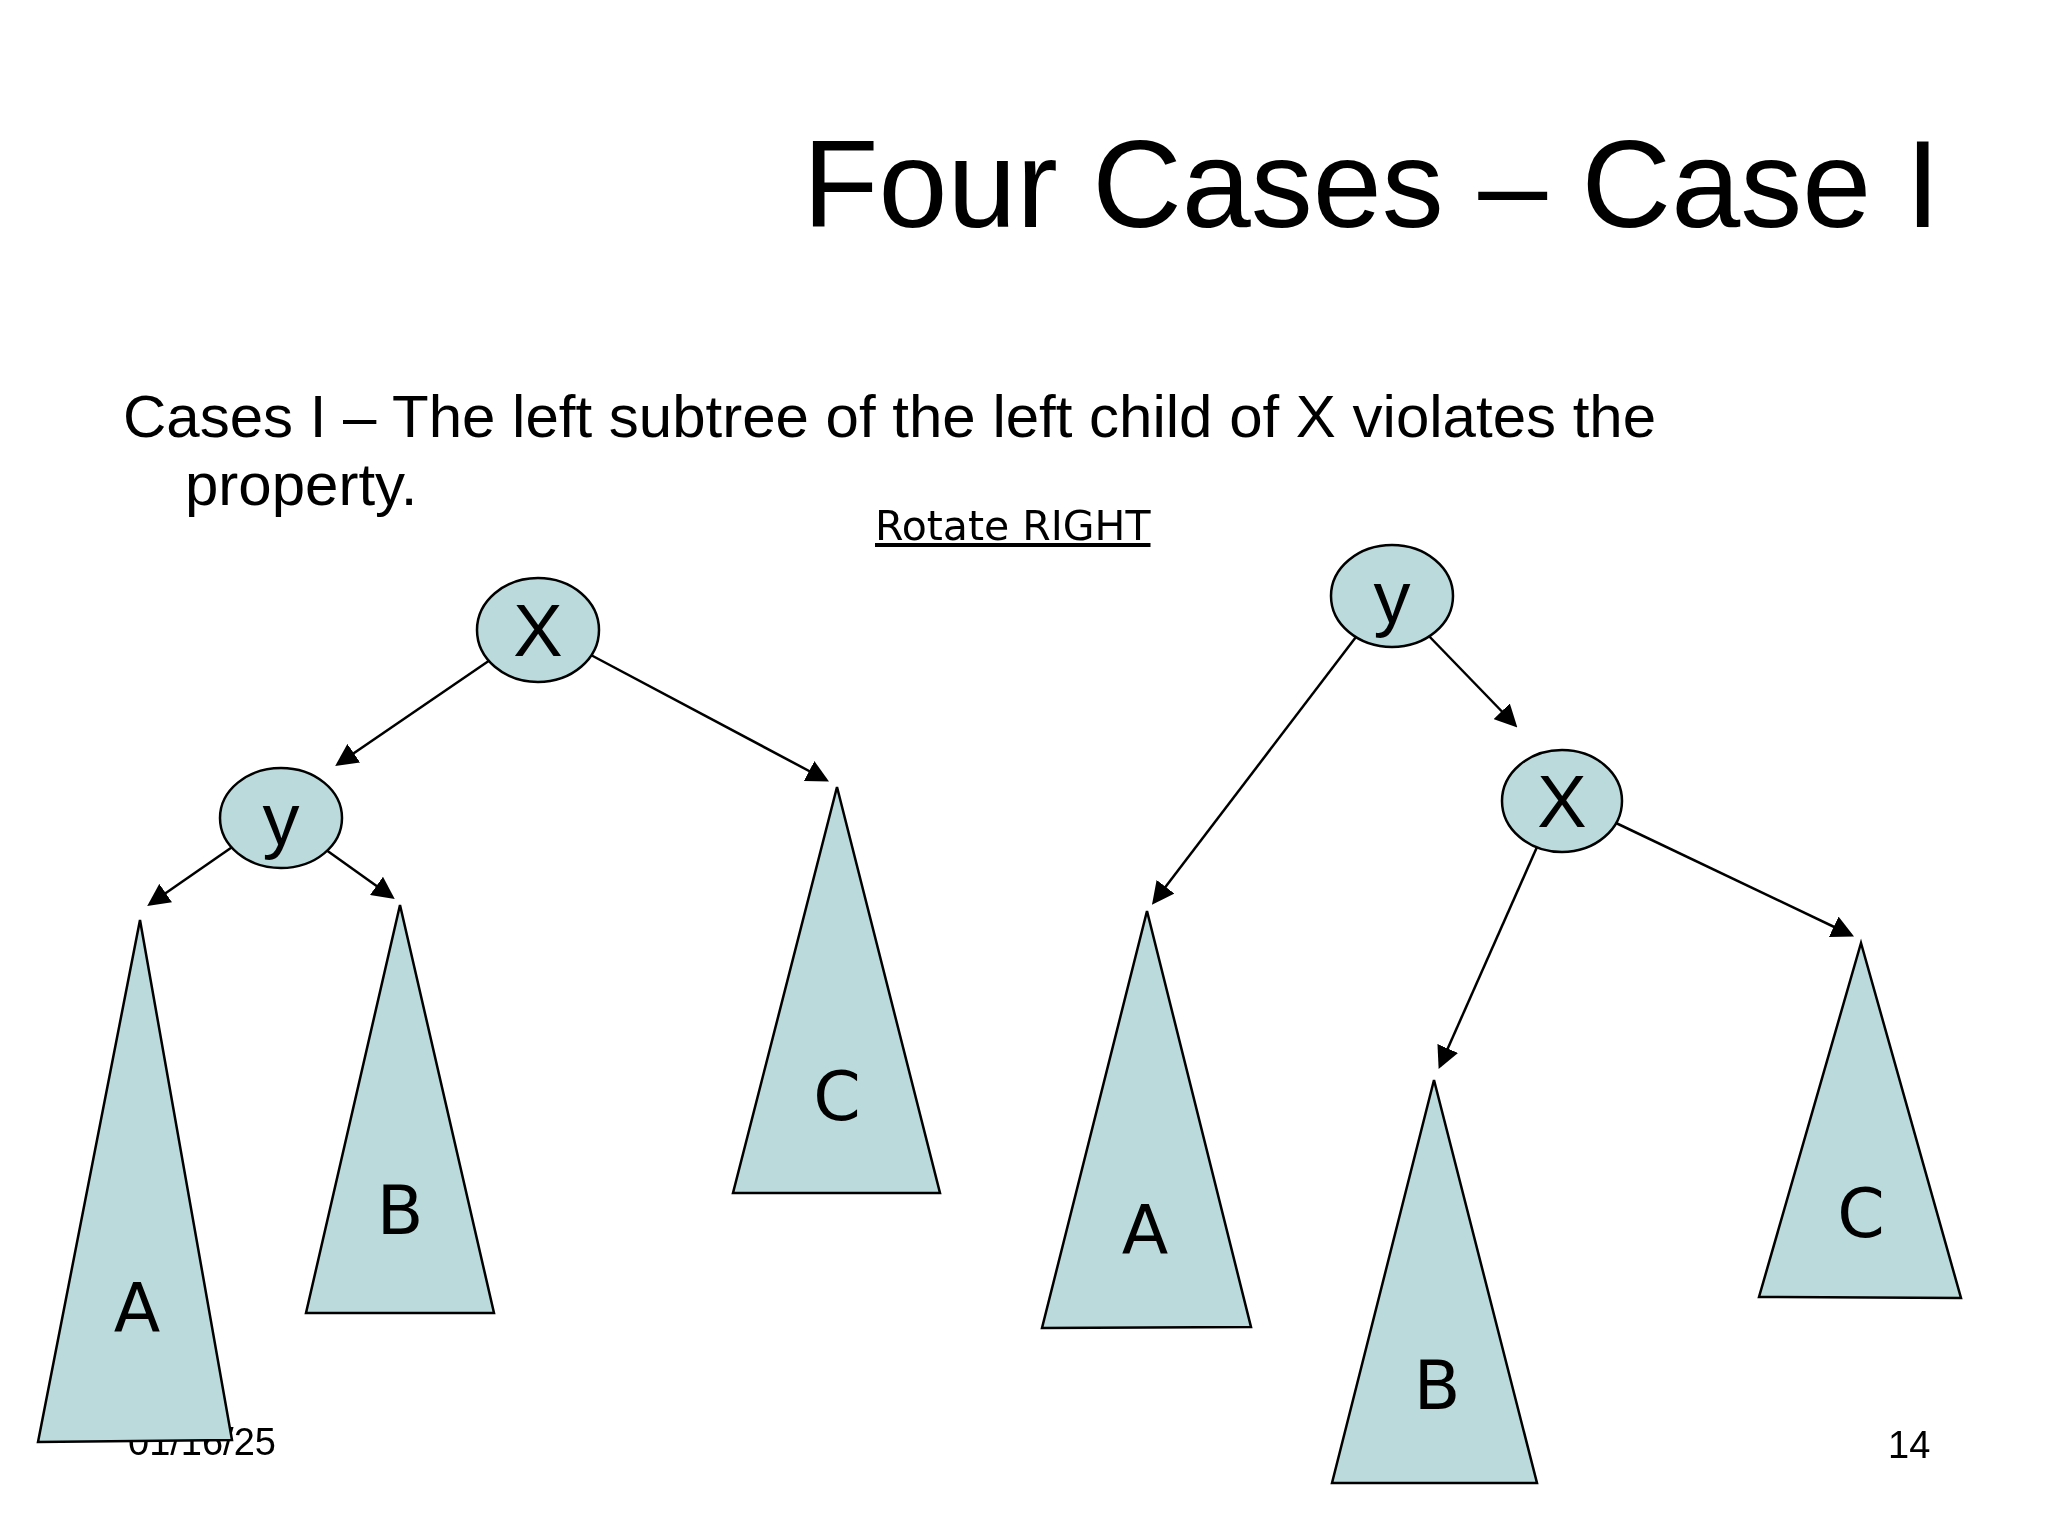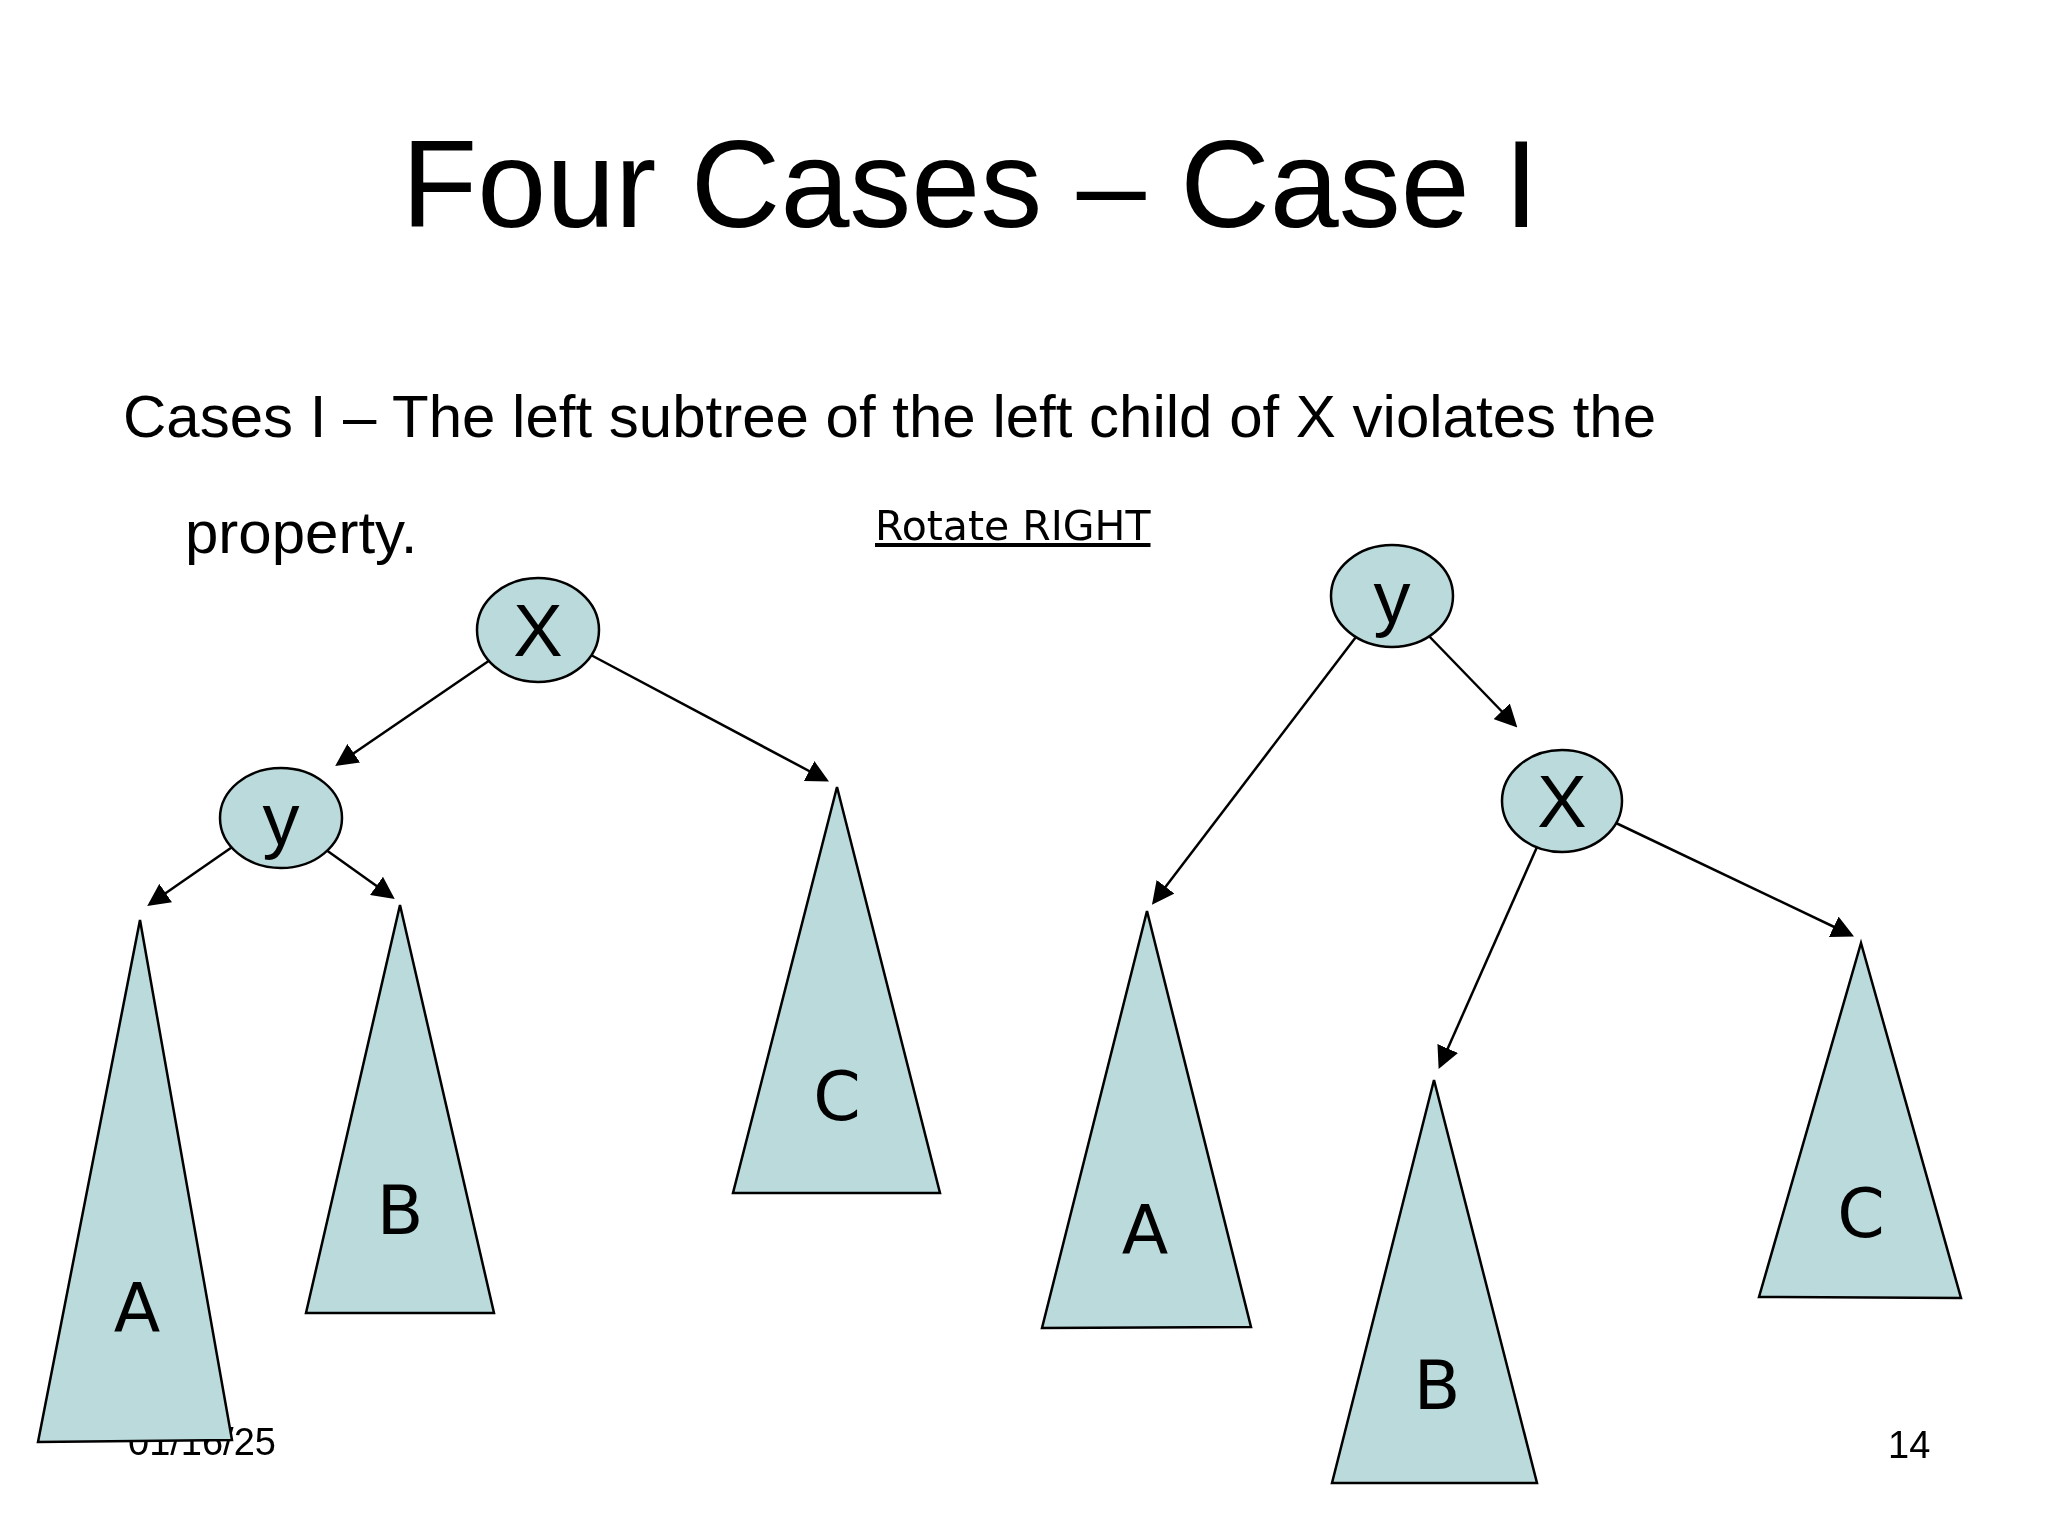--- a/index.html
+++ b/index.html
@@ -10,34 +10,34 @@
     background: #ffffff;
     overflow: hidden;
     font-family: "Liberation Sans", sans-serif;
     color: #000000;
   }
   .title {
     position: absolute;
     left: 0;
     top: 122px;
     width: 1940px;
-    text-align: center;
+    text-align: right;
     font-size: 124px;
     line-height: 1;
     white-space: nowrap;
   }
   .body-text {
     position: absolute;
     left: 123px;
     top: 383px;
     font-size: 60px;
     line-height: 68px;
     white-space: nowrap;
   }
-  .body-line2 { margin-left: 62px; margin-top: 48px; }
+  .body-line2 { margin-left: 62px; }
   .rotate-label {
     position: absolute;
     left: 875px;
     top: 506px;
     font-family: "DejaVu Sans", sans-serif;
     font-weight: normal;
     font-size: 41px;
     line-height: 1;
     text-decoration: underline;
     white-space: nowrap;

